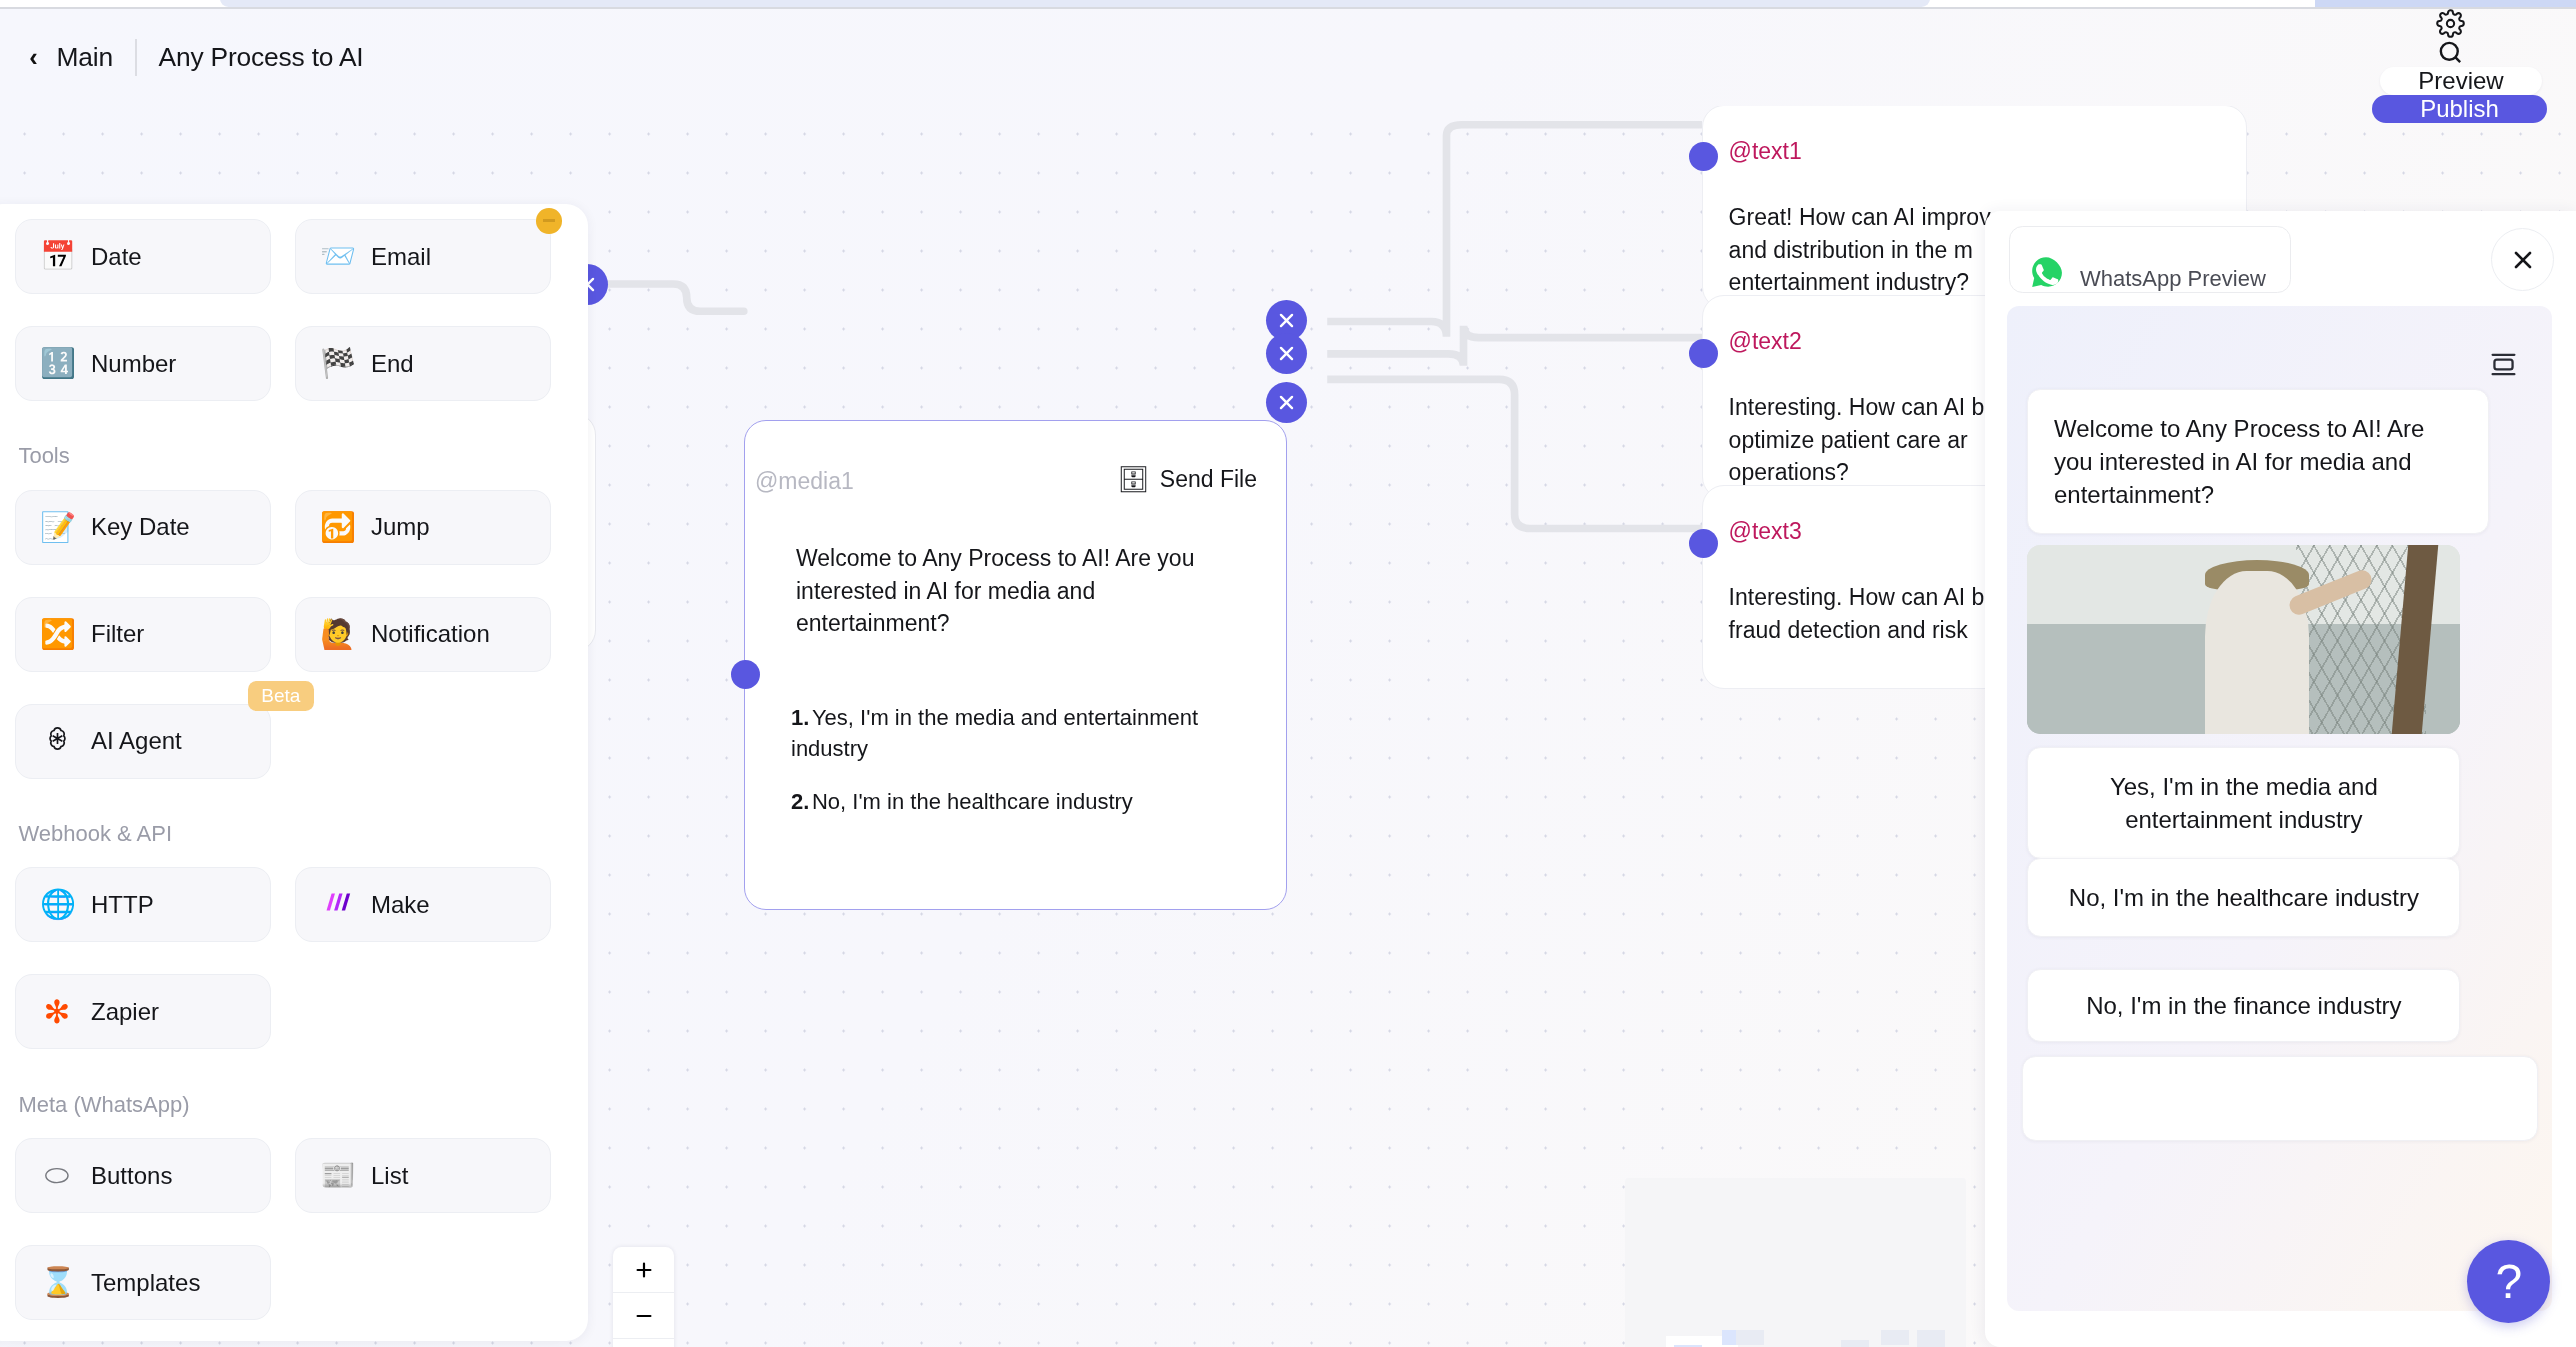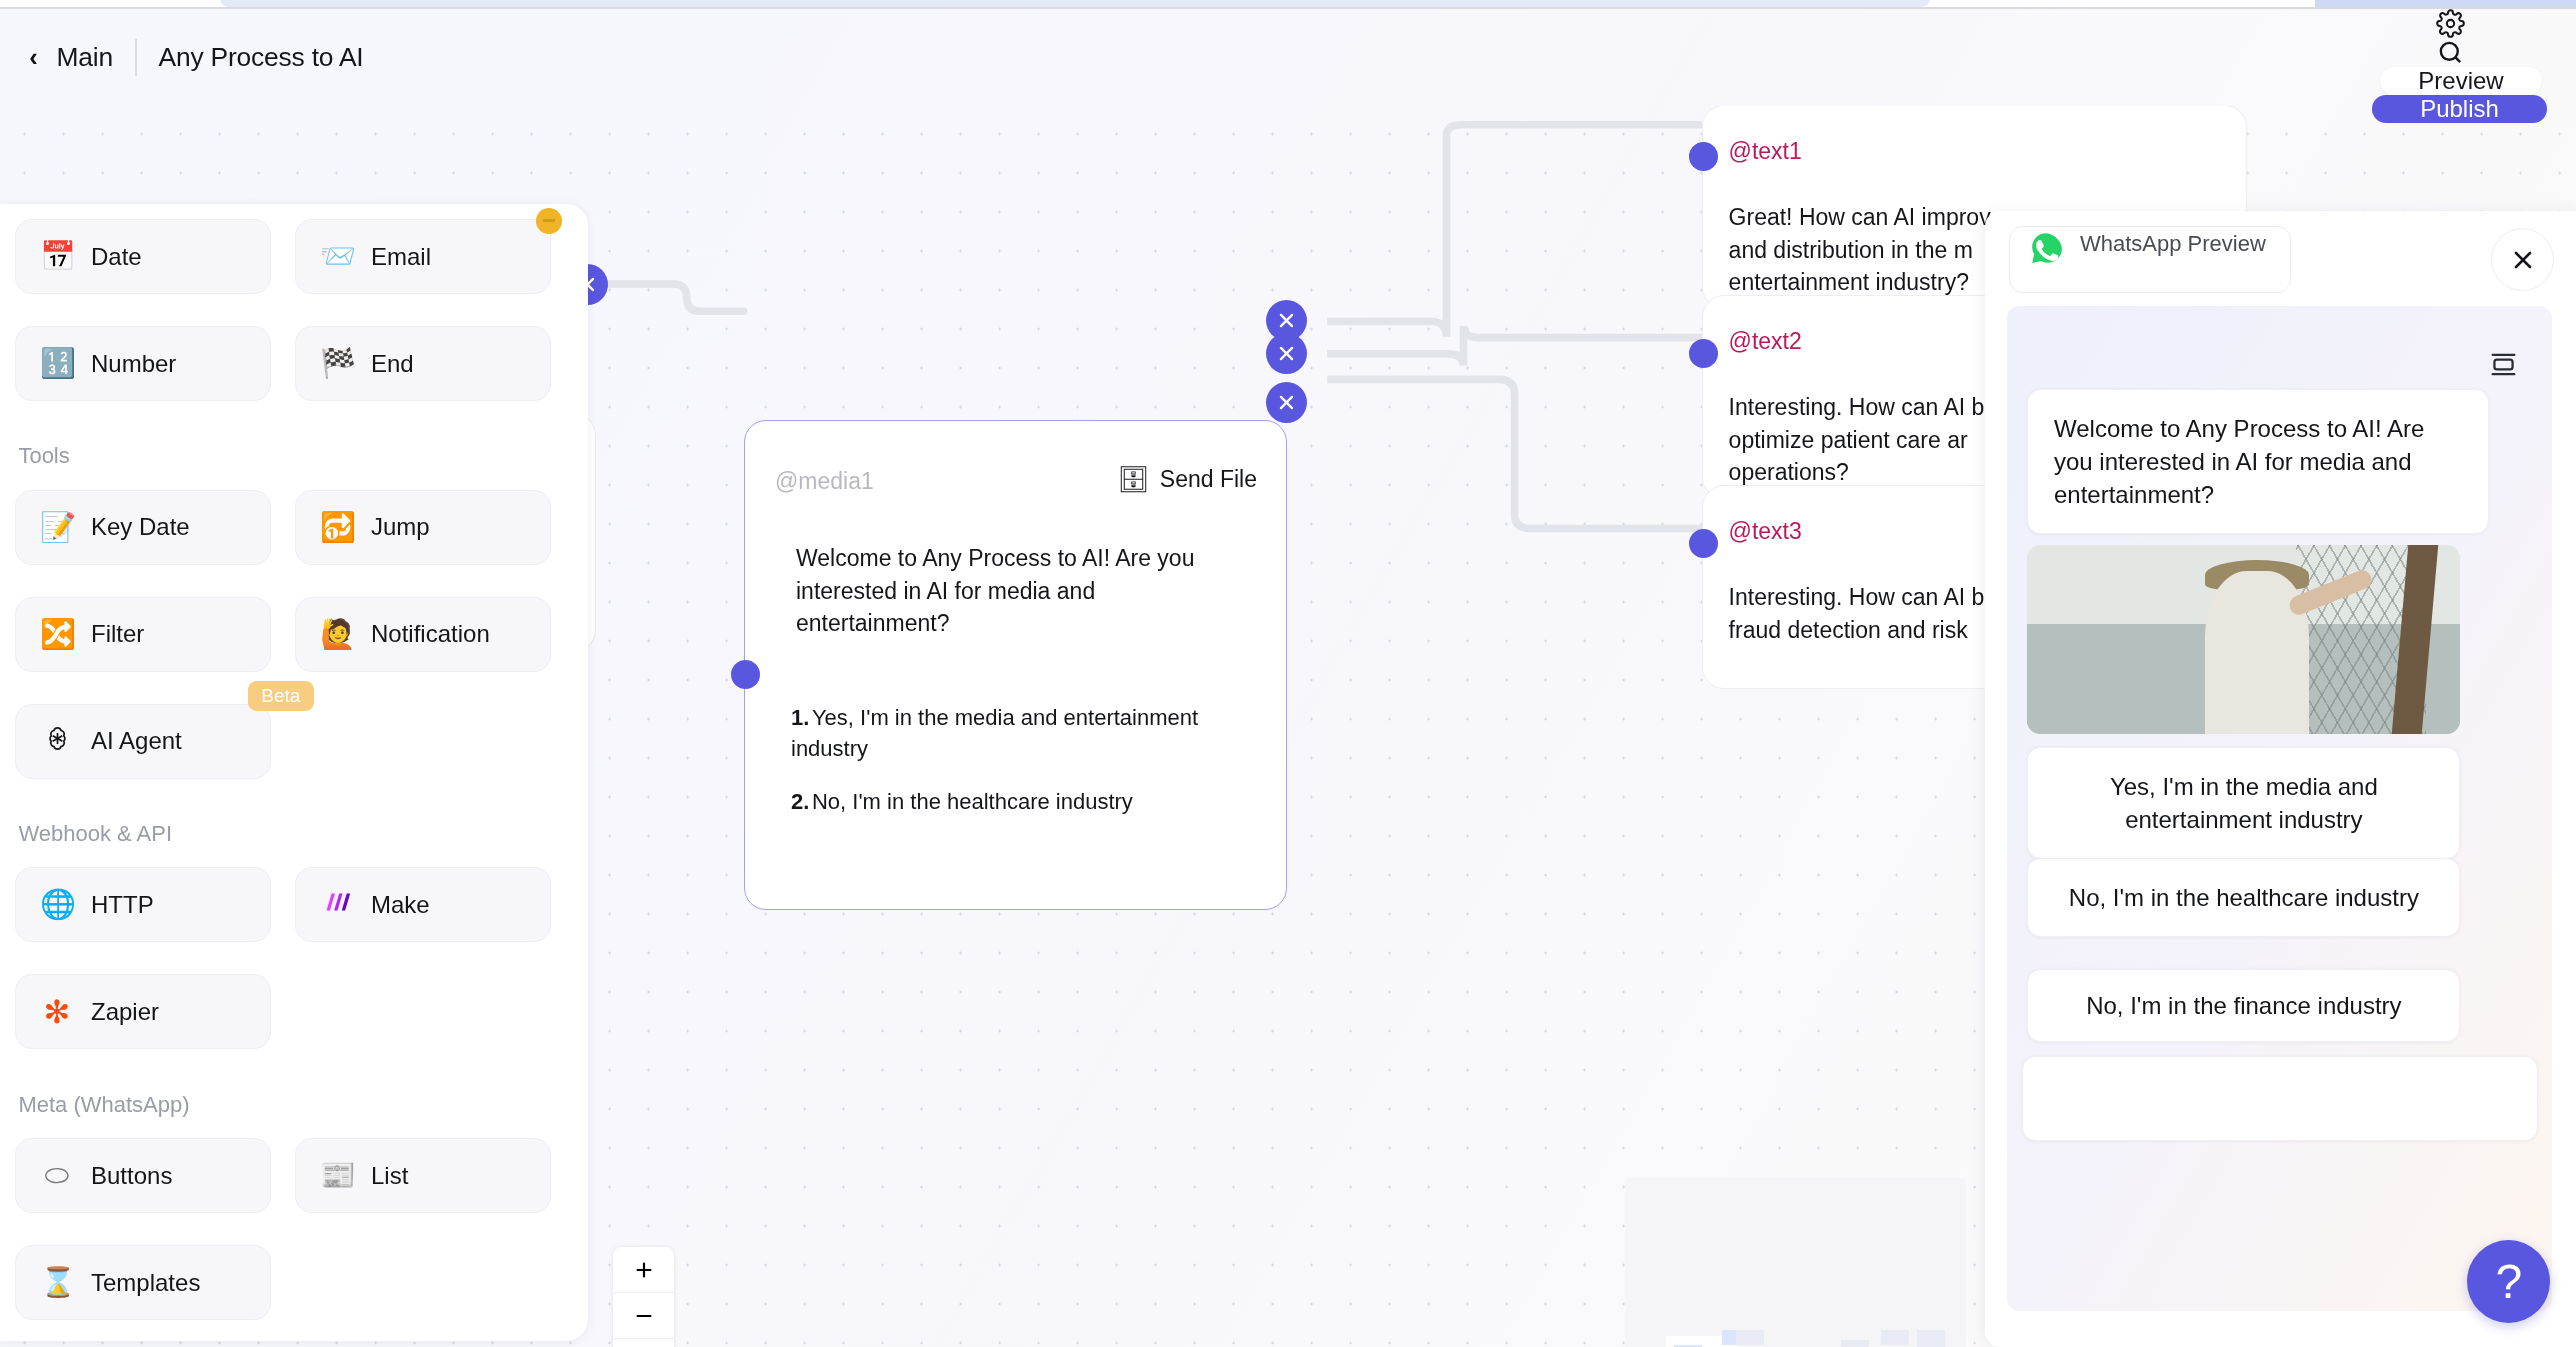--- a/index.html
+++ b/index.html
@@ -45,21 +45,21 @@
     background-size: 39px 39px; background-position: 5.1px 8.5px;
     background-color: transparent; }
 
   
   .ghost-card { position:absolute; left:375px; top:307px; width:221px; height:239px;
     background:#ffffff; border:1.7px solid #e8e9ef; border-radius:22px; }
 
   
   .node-main { position:absolute; left:744px; top:314px; width:543px; height:490px;
     background:#ffffff; border:1.7px solid #a2a0ee; border-radius:22px; }
-  .node-main .node-tag { position:absolute; left:30px; top:47px; font-size:23px; color:#b7b8c2; }
+  .node-main .node-tag { position:absolute; left:10px; top:47px; font-size:23px; color:#b7b8c2; }
   .node-main .send-file { position:absolute; right:29px; top:43px; display:flex; align-items:center; gap:10.2px;
      font-size:23px; color:#15161a; cursor:pointer; }
   .node-body { position:absolute; left:51px; top:121px; right:46px; font-size:23px; line-height:1.42; color:#15161a; }
   .node-opts { position:absolute; left:46px; top:281px; right:34px; }
   .node-opt { font-size:22px; line-height:1.42; color:#15161a; margin-bottom:22px; }
   .node-opt b { font-weight:700; margin-right:2.6px; }
   .port-in { position:absolute; left:-14.5px; top:239px; width:29px; height:29px; border-radius:50%; background:#5957e0; }
 
   .x-handle { position:absolute; width:41px; height:41px; border-radius:50%; background:#5957e0;
      display:flex; align-items:center; justify-content:center; cursor:pointer; }
@@ -101,21 +101,21 @@
      background:#f5f5f7; border-radius:3.4px; overflow:hidden; }
   .mm-b { position:absolute; background:#e8ebf3; }
   .mm-w { position:absolute; background:#ffffff; }
   .mm-hl { position:absolute; background:#dbe5fd; }
 
   
   .wa-panel { position:absolute; left:1985px; top:211px; width:591px; height:1136px;
      background:#ffffff; border-radius:15.3px 0 0 15.3px; box-shadow:-1.7px 0 15.3px rgba(40,40,80,.07); }
   .wa-head { position:absolute; left:0; top:0; width:591px; height:89px; }
   .wa-chip { position:absolute; left:24px; top:15.3px; height:67px; padding:4px 24px 0 19px;
-     border:1.3px solid #ebecef; border-radius:13.6px; display:flex; align-items:flex-start; gap:17px; cursor:pointer; }
+     border:1.3px solid #ebecef; border-radius:13.6px; display:flex; align-items:flex-end; gap:17px; cursor:pointer; }
   .wa-chip .lbl { font-size:22px; color:#4a4c55; }
   .wa-close { position:absolute; right:22px; top:17px; width:63px; height:63px; border-radius:50%;
      border:1.3px solid #eceef2; background:#fff; display:flex; align-items:center; justify-content:center; cursor:pointer; }
 
   .wa-body { position:absolute; left:22px; top:95px; width:545px; height:1005px;
      background:linear-gradient(120deg,#eef0fb 0%, #f5f3fa 55%, #fdf6ef 100%);
      border-radius:12px; overflow:hidden; }
   .wa-topbar { position:absolute; right:29px; top:39px; width:39px; height:39px;
      display:flex; align-items:center; justify-content:center; cursor:pointer; }
   .bubble { position:absolute; background:#ffffff; border:0.9px solid #f0f0f4; border-radius:13.6px;

